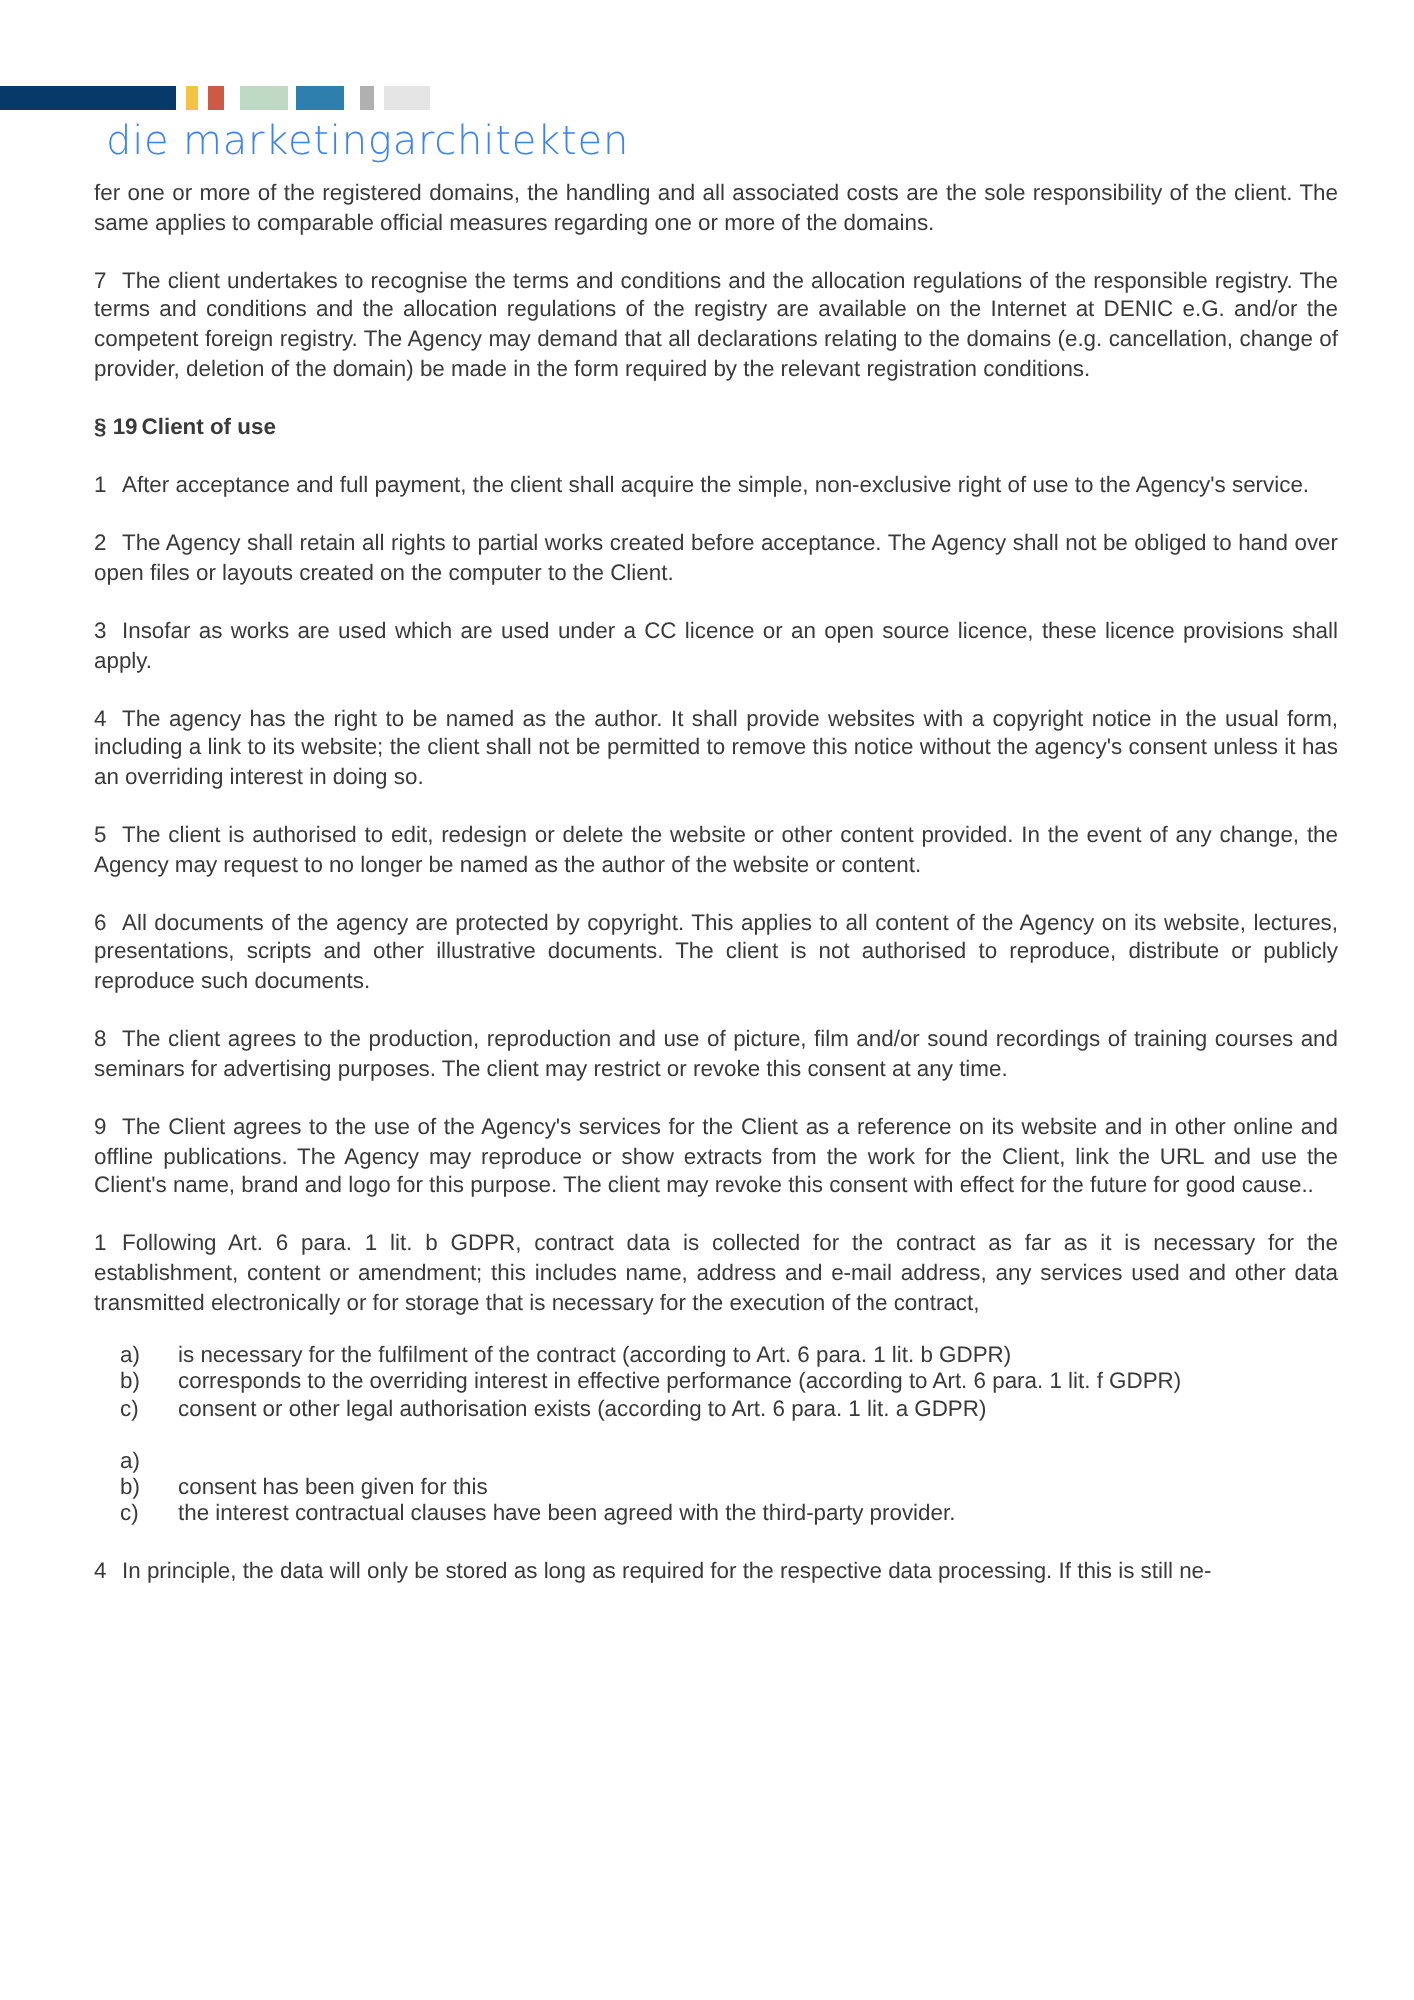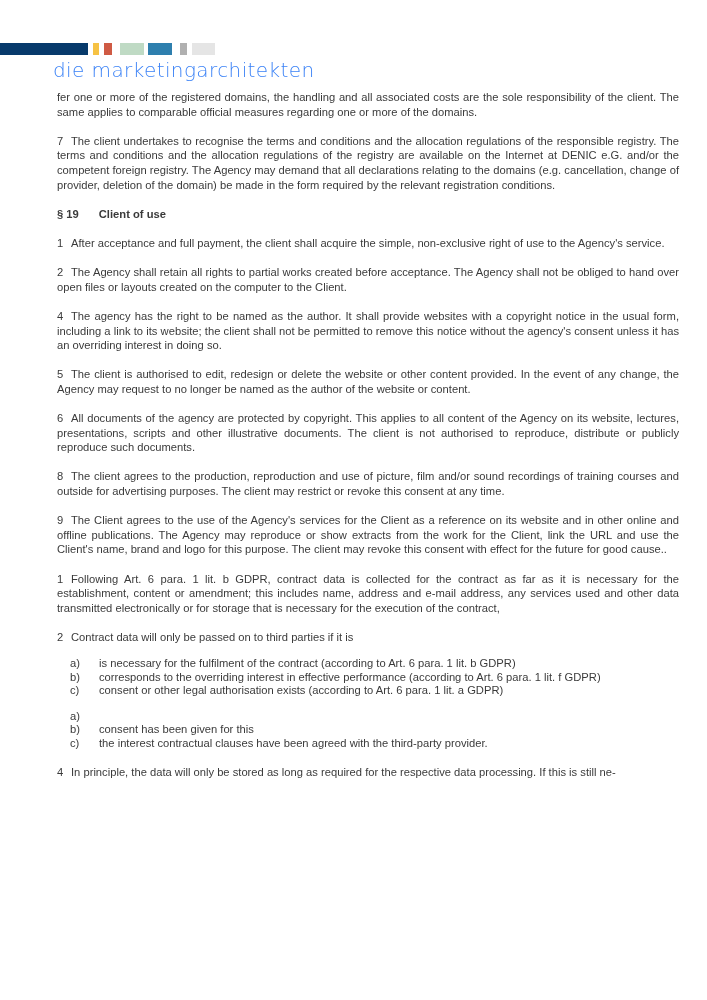--- a/index.html
+++ b/index.html
@@ -2,25 +2,25 @@
 <html><head>
 <meta charset="utf-8">
 <style>
   html, body { margin: 0; padding: 0; background: #ffffff; }
   body { width: 707px; height: 1000px; position: relative; overflow: hidden;
          font-family: "Liberation Sans", sans-serif; color: #3a3a3a; }
   .logo-bar { position: absolute; top: 43px; left: 0; height: 12px; }
   .logo-bar span { position: absolute; top: 0; height: 12px; }
   .logo-text { position: absolute; top: 58px; left: 53px; font-size: 20px;
                color: #3b82f6; letter-spacing: 0.4px; font-family: "DejaVu Sans", sans-serif; font-weight: 300; }
-  .content { position: absolute; top: 90px; left: 57px; width: 622px; font-size: 11.2px; line-height: 14.6px; }
+  .content { position: absolute; top: 90px; left: 47px; width: 622px; font-size: 11.2px; line-height: 14.6px; }
   .p { margin: 0 0 14.6px 0; text-align: justify; }
   .num { display: inline-block; width: 14px; }
   .h { font-weight: bold; margin: 0 0 14.6px 0; }
-  .h .sec { display: inline-block; margin-right: 20px; }
+  .h .sec { display: inline-block; margin-right: 2px; }
   .list { margin: -2px 0 14.6px 0; padding: 0; list-style: none; }
   .list li { display: flex; line-height: 13.4px; }
   .list .lbl { display: inline-block; width: 29px; padding-left: 13px; }
 </style>
 </head>
 <body>
 
 <div>
   <div class="logo-bar">
     <span style="left:0;width:88px;background:#073a6b"></span>
@@ -34,28 +34,28 @@
   <div class="logo-text">die marketingarchitekten</div>
 </div>
 
 <div class="content">
   <p class="p">fer one or more of the registered domains, the handling and all associated costs are the sole responsibility of the client. The same applies to comparable official measures regarding one or more of the domains.</p>
   <p class="p"><span class="num">7</span><span>The client undertakes to recognise the terms and conditions and the allocation regulations of the responsible registry. The terms and conditions and the allocation regulations of the registry are available on the Internet at DENIC e.G. and/or the competent foreign registry. The Agency may demand that all declarations relating to the domains (e.g. cancellation, change of provider, deletion of the domain) be made in the form required by the relevant registration conditions.</span></p>
 
   <div class="h"><span class="sec">§ 19</span><span>Client of use</span></div>
   <p class="p"><span class="num">1</span><span>After acceptance and full payment, the client shall acquire the simple, non-exclusive right of use to the Agency's service.</span></p>
   <p class="p"><span class="num">2</span><span>The Agency shall retain all rights to partial works created before acceptance. The Agency shall not be obliged to hand over open files or layouts created on the computer to the Client.</span></p>
+  <p class="p"><span class="num">3</span><span>Insofar as works are used which are used under a CC licence or an open source licence, these licence provisions shall apply.</span></p>
   <p class="p"><span class="num">4</span><span>The agency has the right to be named as the author. It shall provide websites with a copyright notice in the usual form, including a link to its website; the client shall not be permitted to remove this notice without the agency's consent unless it has an overriding interest in doing so.</span></p>
   <p class="p"><span class="num">5</span><span>The client is authorised to edit, redesign or delete the website or other content provided. In the event of any change, the Agency may request to no longer be named as the author of the website or content.</span></p>
   <p class="p"><span class="num">6</span><span>All documents of the agency are protected by copyright. This applies to all content of the Agency on its website, lectures, presentations, scripts and other illustrative documents. The client is not authorised to reproduce, distribute or publicly reproduce such documents.</span></p>
-  <p class="p"><span class="num">8</span><span>The client agrees to the production, reproduction and use of picture, film and/or sound recordings of training courses and outside for advertising purposes. The client may restrict or revoke this consent at any time.</span></p>
+  <p class="p"><span class="num">8</span><span>The client agrees to the production, reproduction and use of picture, film and/or sound recordings of training courses and seminars for advertising purposes. The client may restrict or revoke this consent at any time.</span></p>
   <p class="p"><span class="num">9</span><span>The Client agrees to the use of the Agency's services for the Client as a reference on its website and in other online and offline publications. The Agency may reproduce or show extracts from the work for the Client, link the URL and use the Client's name, brand and logo for this purpose. The client may revoke this consent with effect for the future for good cause..</span></p>
 
   <p class="p"><span class="num">1</span><span>Following Art. 6 para. 1 lit. b GDPR, contract data is collected for the contract as far as it is necessary for the establishment, content or amendment; this includes name, address and e-mail address, any services used and other data transmitted electronically or for storage that is necessary for the execution of the contract,</span></p>
-  <p class="p"><span class="num">2</span><span>Contract data will only be passed on to third parties if it is</span></p>
   <ul class="list">
     <li>
         <span class="lbl">a)</span>
         <span>is necessary for the fulfilment of the contract (according to Art. 6 para. 1 lit. b GDPR)</span>
       </li>
     <li>
         <span class="lbl">b)</span>
         <span>corresponds to the overriding interest in effective performance (according to Art. 6 para. 1 lit. f GDPR)</span>
       </li>
     <li>

